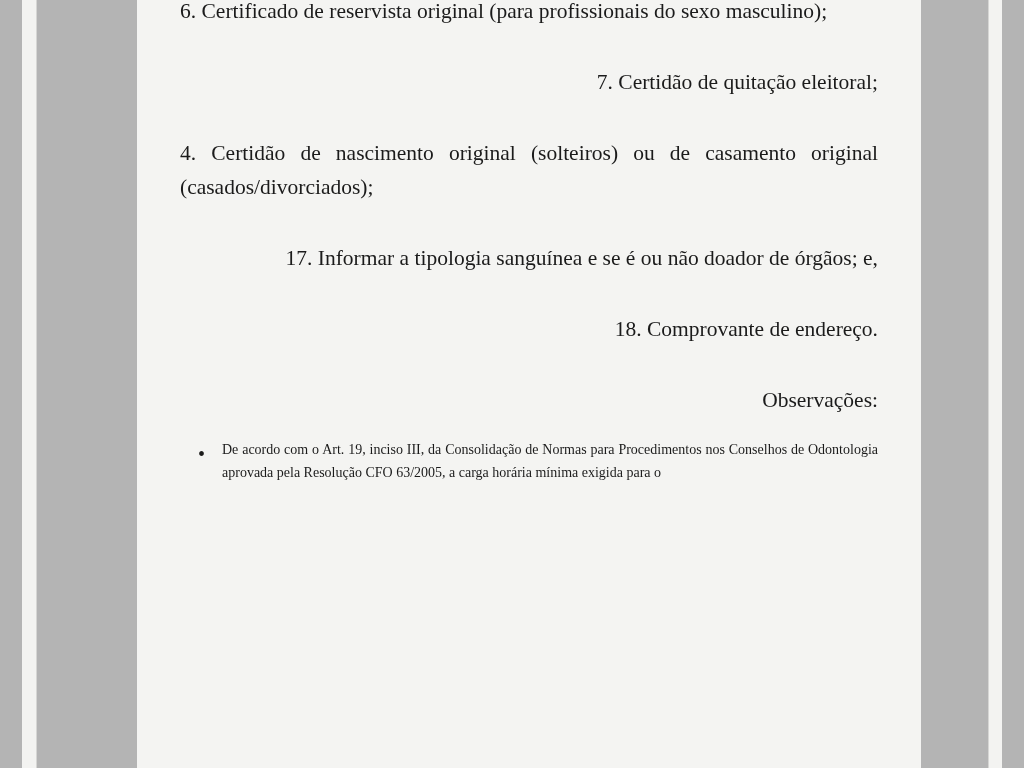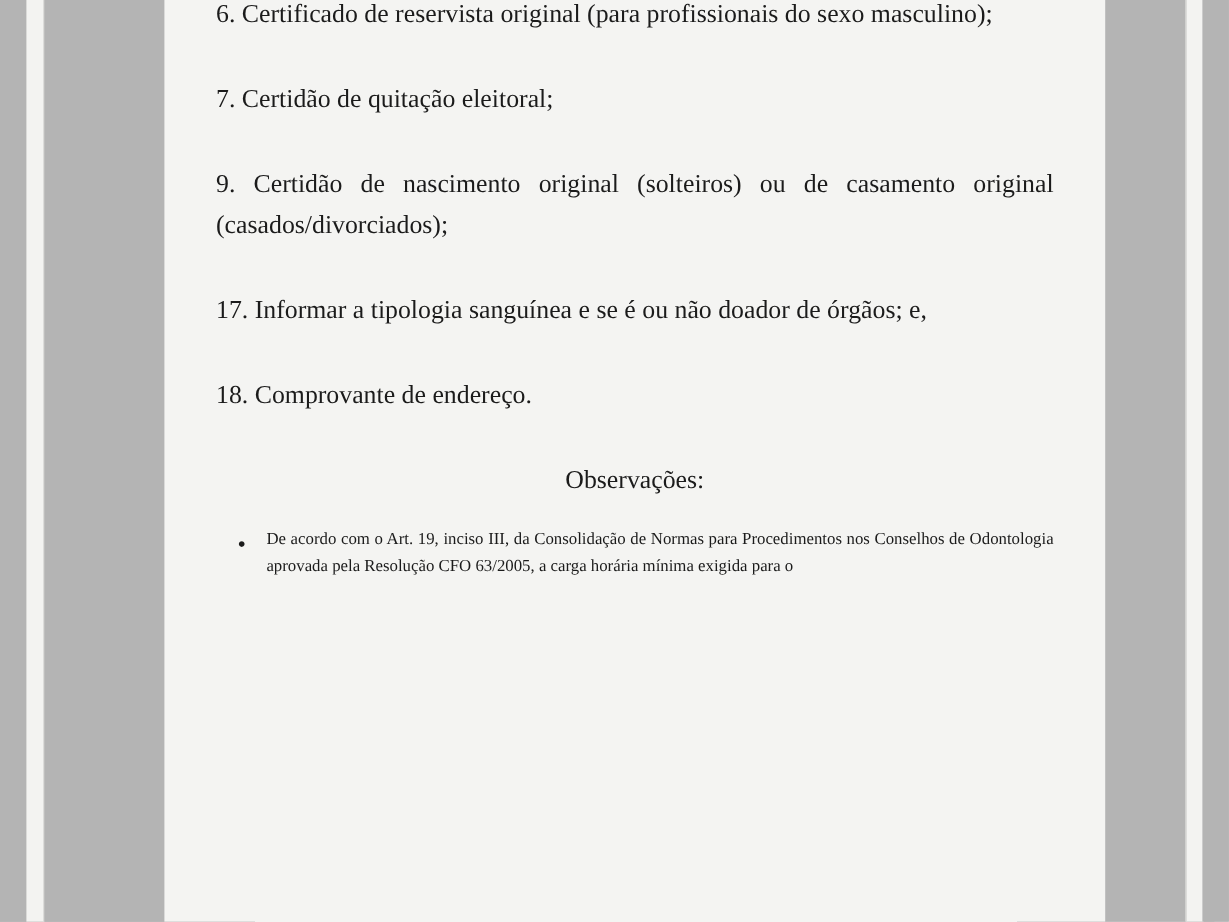--- a/index.html
+++ b/index.html
@@ -84,28 +84,28 @@
     margin: 0 0 36px 0;
     font-size: 21.5px;
     line-height: 1.62;
     color: #1b1b1b;
     text-align: justify;
     text-justify: inter-word;
     -webkit-hyphens: none;
     hyphens: none;
   }
   p.para.nojustify {
-    text-align: left;
+    text-align: right;
   }
   p.obs {
     margin: 0 0 20px 0;
     font-size: 21.5px;
     line-height: 1.62;
     color: #1b1b1b;
-    text-align: center;
+    text-align: right;
   }
 
   ul.notes {
     margin: 0;
     padding-left: 42px;
     list-style: none;
   }
   ul.notes li {
     position: relative;
     font-size: 14px;
@@ -134,21 +134,21 @@
   <div class="page-edge-left"></div>
   <div class="gutter-mid"></div>
   <div class="page-edge-right"></div>
   <div class="gutter-right"></div>
 
   <div class="page">
     <div class="doc-body">
 
       <p class="para">6. Certificado de reservista original (para profissionais do sexo masculino);</p>
       <p class="para nojustify">7. Certidão de quitação eleitoral;</p>
-      <p class="para">9. Certidão de nascimento original (solteiros) ou de casamento original (casados/divorciados);</p>
+      <p class="para">4. Certidão de nascimento original (solteiros) ou de casamento original (casados/divorciados);</p>
       <p class="para nojustify">17. Informar a tipologia sanguínea e se é ou não doador de órgãos; e,</p>
       <p class="para nojustify">18. Comprovante de endereço.</p>
 
       <p class="obs">Observações:</p>
 
       <ul class="notes">
         <li>De acordo com o Art. 19, inciso III, da Consolidação de Normas para Procedimentos nos Conselhos de Odontologia aprovada pela Resolução CFO 63/2005, a carga horária mínima exigida para o</li>
       </ul>
 
     </div>

